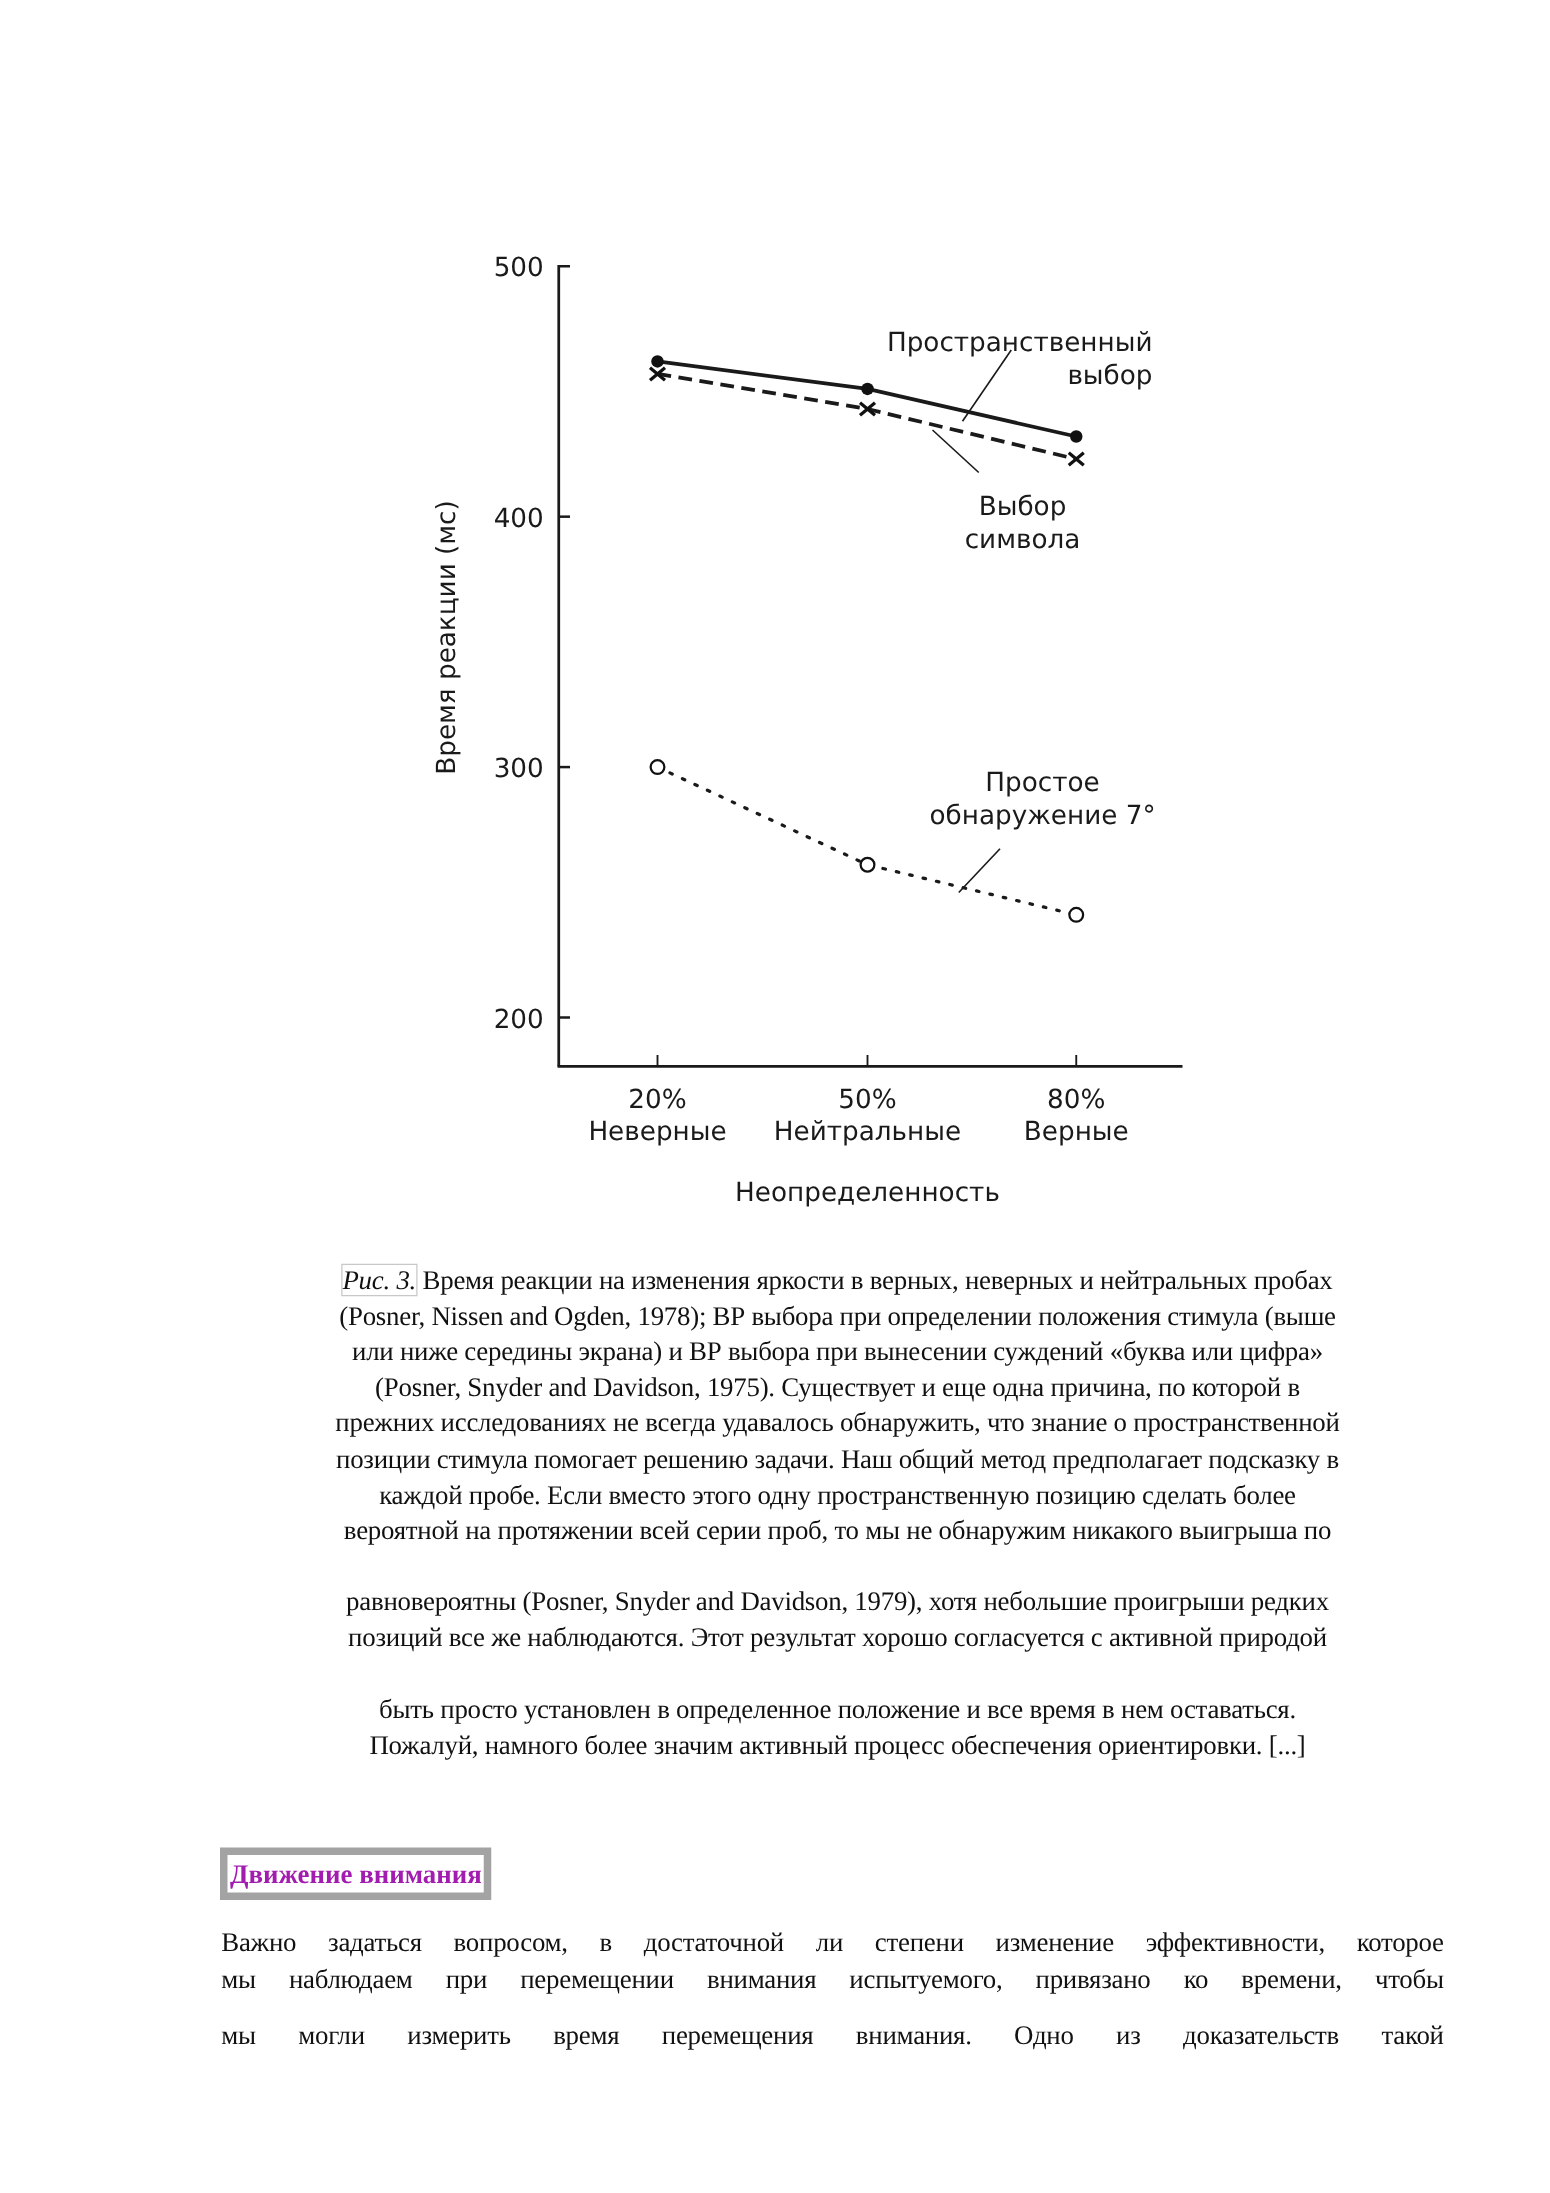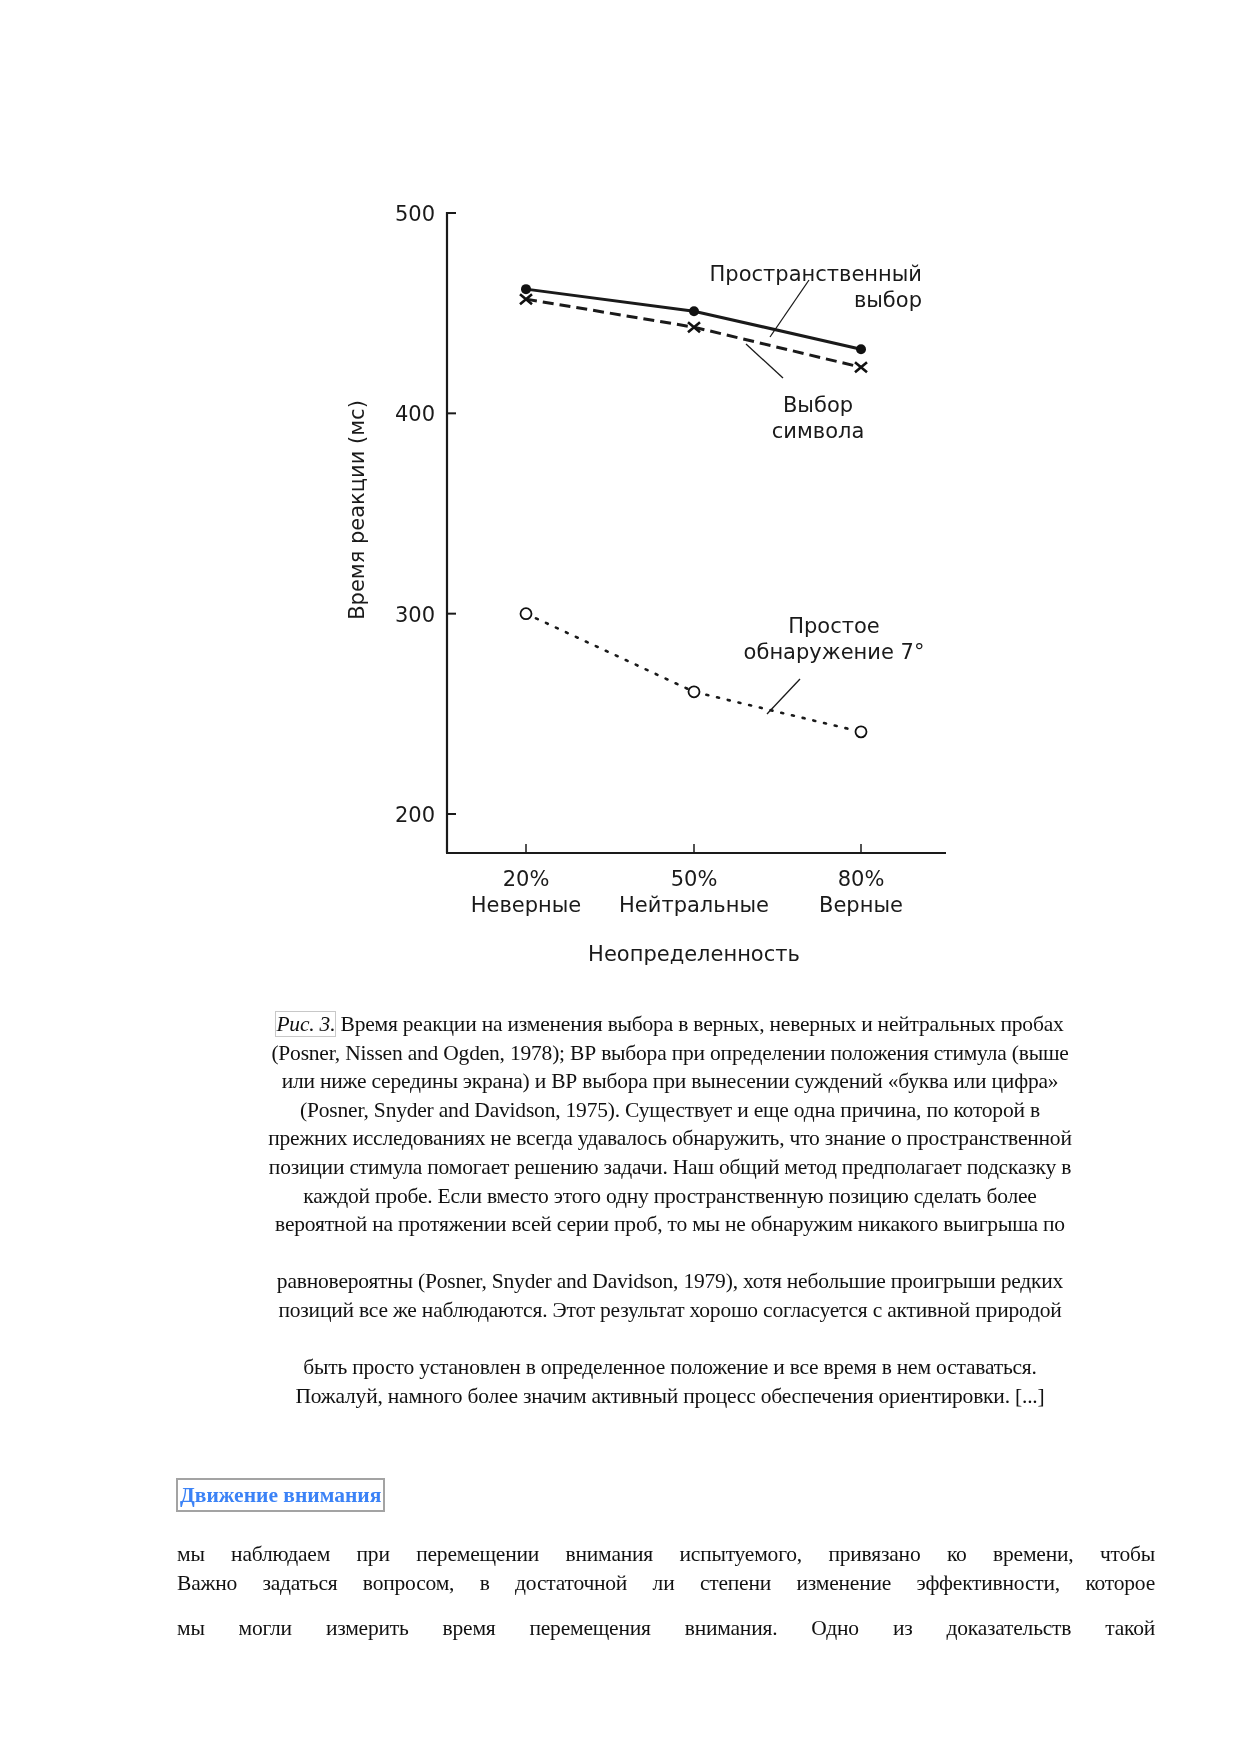--- a/index.html
+++ b/index.html
@@ -10,21 +10,21 @@
   .chart-text { font-family: "DejaVu Sans", sans-serif; fill: #1a1a1a; }
   .caption {
     position: absolute; left: 180px; top: 1010px; width: 980px;
     font-family: "Liberation Serif", serif; font-size: 21.5px; line-height: 28.6px;
     color: #111; text-align: center; letter-spacing: -0.2px;
   }
   .caption .fig-label { font-style: italic; outline: 1px solid #c8c8c8; outline-offset: 0px; }
   .section-heading {
     position: absolute; left: 176px; top: 1478px;
     font-family: "Liberation Serif", serif; font-weight: bold; font-size: 21.5px;
-    color: #3b82f6; padding: 1px 2px; border: 2px solid #a3a3a3; line-height: 28px;
+    color: #a21caf; padding: 1px 2px; border: 6px solid #a3a3a3; line-height: 28px;
   }
   .body-text {
     position: absolute; left: 177px; top: 1540px; width: 978px;
     font-family: "Liberation Serif", serif; font-size: 21.5px; line-height: 29px;
     color: #111; text-align: justify; text-align-last: justify; letter-spacing: -0.2px;
   }
 </style>
 </head>
 <body>
 
@@ -94,37 +94,37 @@
             <text x="834" y="659" text-anchor="middle" font-size="21" class="chart-text">обнаружение 7°</text>
             <line x1="800" y1="679" x2="767" y2="714" stroke="#1a1a1a" stroke-width="1.3"></line>
           </g>
         </g>
       <text id="ylabel" class="chart-text" font-size="21" text-anchor="middle" transform="translate(364,510) rotate(-90)">Время реакции  (мс)</text>
       <text id="xlabel" class="chart-text" font-size="21" text-anchor="middle" x="694" y="961">Неопределенность</text>
     </svg>
   </div>
 
   <div class="caption">
-    <span class="fig-label">Рис. 3.</span><span> Время реакции на изменения выбора в верных, неверных и нейтральных пробах</span><br>
+    <span class="fig-label">Рис. 3.</span><span> Время реакции на изменения яркости в верных, неверных и нейтральных пробах</span><br>
     <span>(Posner, Nissen and Ogden, 1978); ВР выбора при определении положения стимула (выше</span><br>
     <span>или ниже середины экрана) и ВР выбора при вынесении суждений «буква или цифра»</span><br>
     <span>(Posner, Snyder and Davidson, 1975). Существует и еще одна причина, по которой в</span><br>
     <span>прежних исследованиях не всегда удавалось обнаружить, что знание о пространственной</span><br>
     <span>позиции стимула помогает решению задачи. Наш общий метод предполагает подсказку в</span><br>
     <span>каждой пробе. Если вместо этого одну пространственную позицию сделать более</span><br>
     <span>вероятной на протяжении всей серии проб, то мы не обнаружим никакого выигрыша по</span><br>
     <br>
     <span>равновероятны (Posner, Snyder and Davidson, 1979), хотя небольшие проигрыши редких</span><br>
     <span>позиций все же наблюдаются. Этот результат хорошо согласуется с активной природой</span><br>
     <br>
     <span>быть просто установлен в определенное положение и все время в нем оставаться.</span><br>
     <span>Пожалуй, намного более значим активный процесс обеспечения ориентировки. [...]</span>
   </div>
 
   <div class="section-heading">Движение внимания</div>
 
   <div class="body-text">
+    <div style="text-align-last: justify;">Важно задаться вопросом, в достаточной ли степени изменение эффективности, которое</div>
     <div style="text-align-last: justify;">мы наблюдаем при перемещении внимания испытуемого, привязано ко времени, чтобы</div>
-    <div style="text-align-last: justify;">Важно задаться вопросом, в достаточной ли степени изменение эффективности, которое</div>
     <div style="text-align-last: justify; margin-top: 16px;">мы могли измерить время перемещения внимания. Одно из доказательств такой</div>
   </div>
 
 </div>
 
 </body></html>

